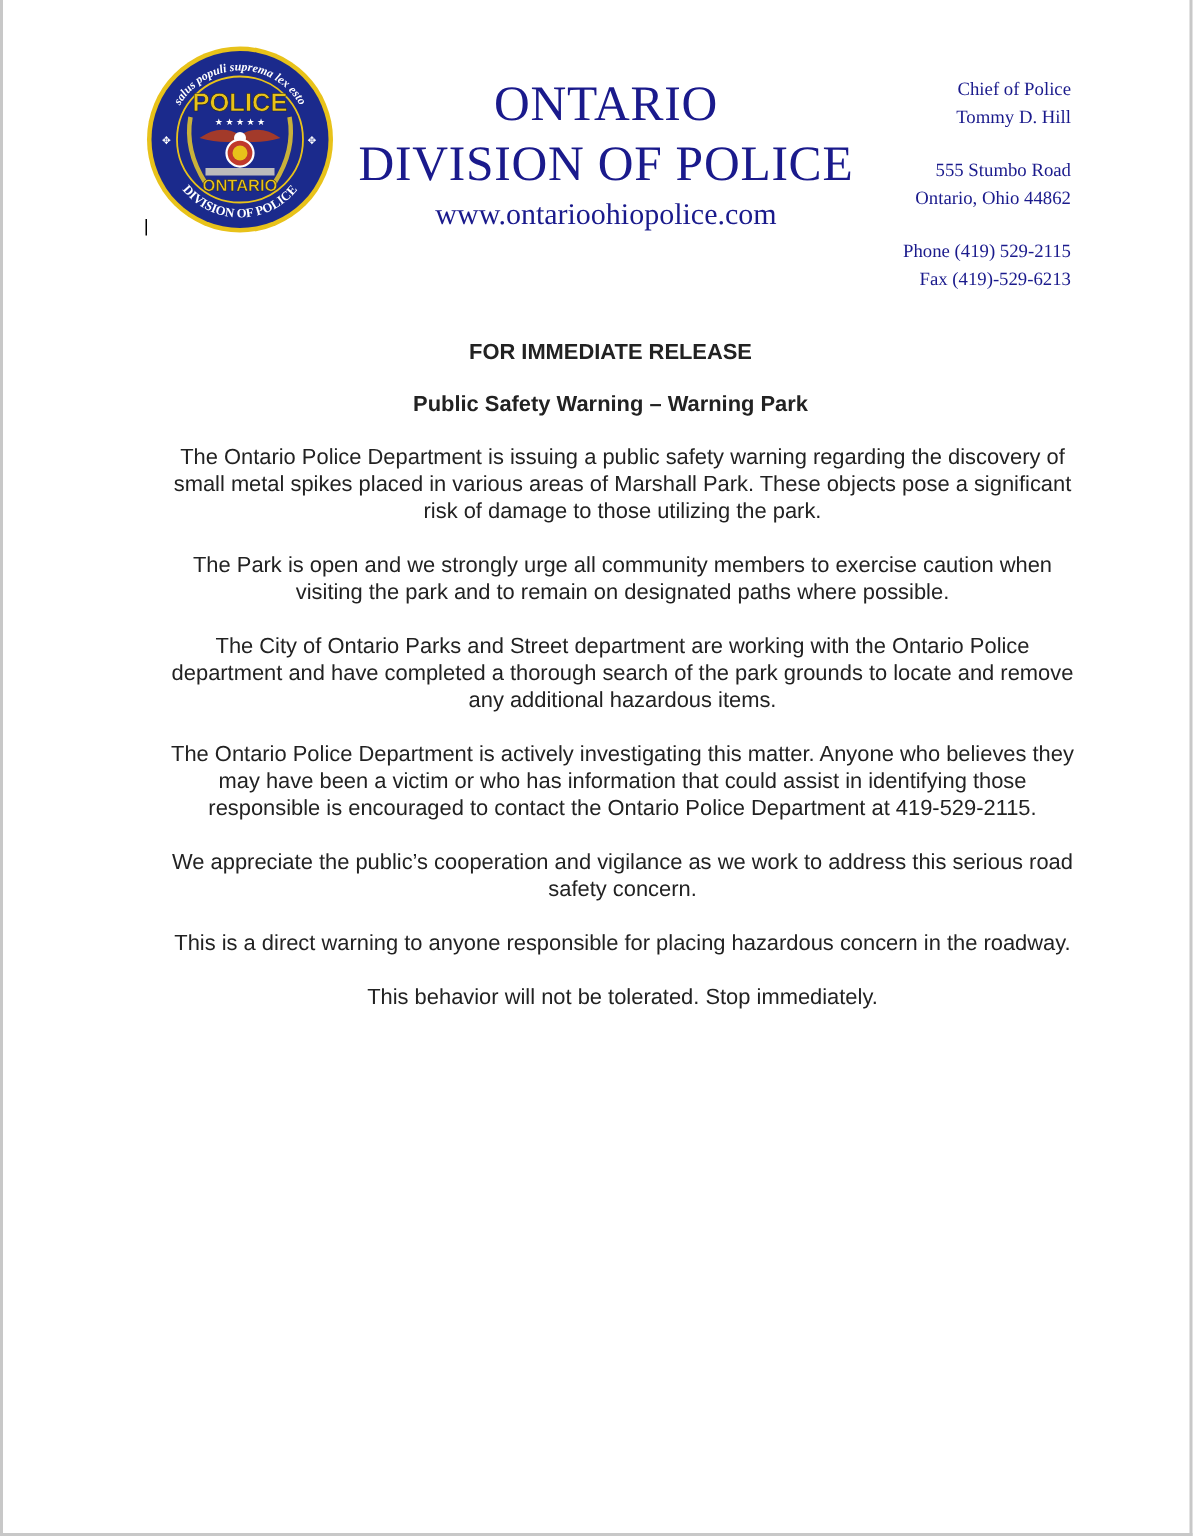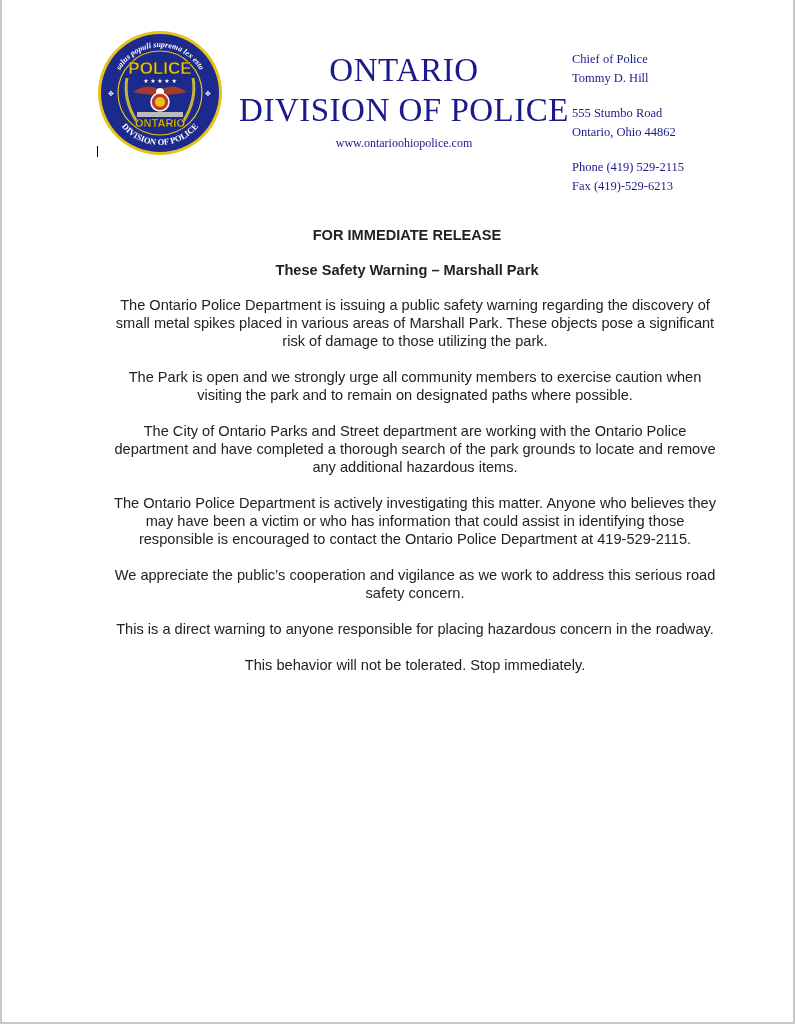--- a/index.html
+++ b/index.html
@@ -12,22 +12,22 @@
     box-sizing: border-box;
     border-left: 2px solid #c8c8c8; border-right: 2px solid #c8c8c8; border-bottom: 2px solid #c8c8c8;
     background: #fff;
   }
   .badge { position: absolute; left: 95px; top: 30px; width: 126px; height: 126px; }
   .cursor { position: absolute; left: 95px; top: 146px; width: 1px; height: 11px; background: #000; }
   .org { position: absolute; left: 232px; top: 50px; width: 340px; text-align: center; color: #1a1a8c;
     font-family: "Liberation Serif", "DejaVu Serif", serif; }
   .org .l1 { font-size: 33px; line-height: 40px; letter-spacing: 0.5px; }
   .org .l2 { font-size: 33px; line-height: 40px; letter-spacing: 0.5px; }
-  .org .url { font-size: 12px; line-height: 22px; margin-top: 2px; color: #1a1a8c; }
-  .contact { position: absolute; left: 570px; top: 50px; width: 142px; text-align: left; color: #1a1a8c;
+  .org .url { font-size: 20px; line-height: 22px; margin-top: 2px; color: #1a1a8c; }
+  .contact { position: absolute; left: 570px; top: 50px; width: 142px; text-align: right; color: #1a1a8c;
     font-family: "Liberation Serif", "DejaVu Serif", serif; font-size: 12.5px; line-height: 18.5px; }
   .contact .gap { height: 17px; }
   .body { position: absolute; left: 95px; top: 226px; width: 620px; color: #222; font-size: 14.6px; line-height: 18px; text-align: center; }
   .body .h { font-weight: bold; margin: 0 0 17px 0; }
   .body p { margin: 0 0 18px 16px; }
 </style>
 </head>
 <body>
 
 <div class="page">
@@ -74,21 +74,21 @@
     <div class="gap"></div>
     <div>555 Stumbo Road</div>
     <div>Ontario, Ohio 44862</div>
     <div class="gap"></div>
     <div>Phone (419) 529-2115</div>
     <div>Fax (419)-529-6213</div>
   </div>
 
   <div class="body">
     <div class="h">FOR IMMEDIATE RELEASE</div>
-    <div class="h">These Safety Warning – Marshall Park</div>
+    <div class="h">Public Safety Warning – Warning Park</div>
     <p>The Ontario Police Department is issuing a public safety warning regarding the discovery of small metal spikes placed in various areas of Marshall Park. These objects pose a significant risk of damage to those utilizing the park.</p>
     <p>The Park is open and we strongly urge all community members to exercise caution when visiting the park and to remain on designated paths where possible.</p>
     <p>The City of Ontario Parks and Street department are working with the Ontario Police department and have completed a thorough search of the park grounds to locate and remove any additional hazardous items.</p>
     <p>The Ontario Police Department is actively investigating this matter. Anyone who believes they may have been a victim or who has information that could assist in identifying those responsible is encouraged to contact the Ontario Police Department at 419-529-2115.</p>
     <p>We appreciate the public’s cooperation and vigilance as we work to address this serious road safety concern.</p>
     <p>This is a direct warning to anyone responsible for placing hazardous concern in the roadway.</p>
     <p>This behavior will not be tolerated. Stop immediately.</p>
   </div>
 
 </div>

